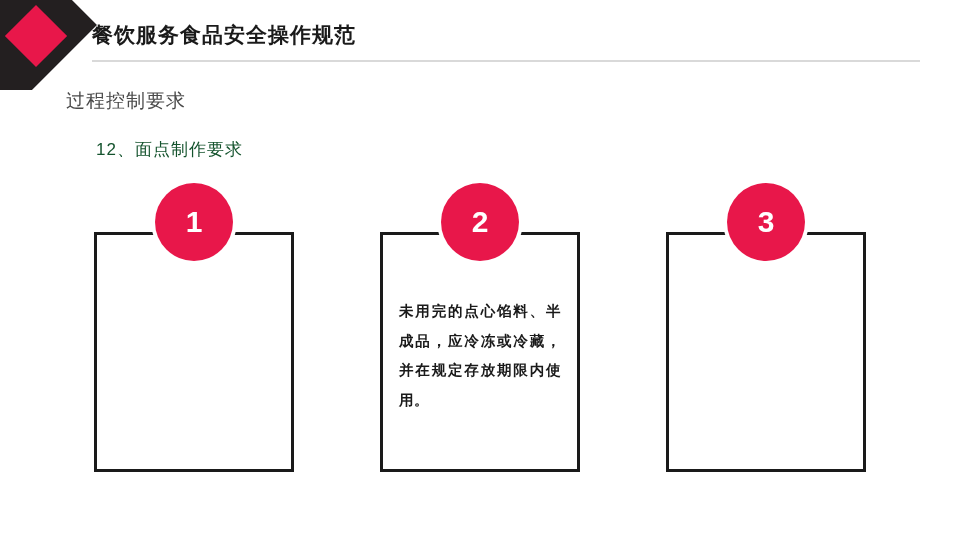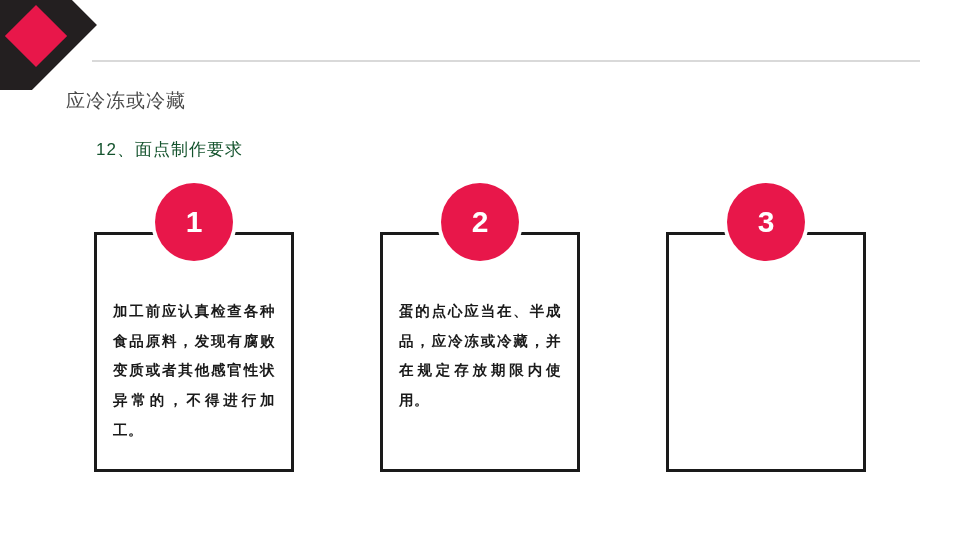--- a/index.html
+++ b/index.html
@@ -138,35 +138,35 @@
 </style>
 </head>
 <body>
 
 <div class="corner-wrap">
   <div class="corner-dark"></div>
 </div>
 <div class="corner-diamond"></div>
 
 <div class="header">
+  <div class="header-title">餐饮服务食品安全操作规范</div>
   <div class="header-rule"></div>
 </div>
 
-<div class="section-title">应冷冻或冷藏</div>
+<div class="section-title">过程控制要求</div>
 <div class="item-title">12、面点制作要求</div>
 
 <div class="cards">
 
   <div class="card card-1">
     <div class="badge">1</div>
-    <div class="card-text">加工前应认真检查各种食品原料，发现有腐败变质或者其他感官性状异常的，不得进行加工。</div>
   </div>
 
   <div class="card card-2">
     <div class="badge">2</div>
-    <div class="card-text">蛋的点心应当在、半成品，应冷冻或冷藏，并在规定存放期限内使用。</div>
+    <div class="card-text">未用完的点心馅料、半成品，应冷冻或冷藏，并在规定存放期限内使用。</div>
   </div>
 
   <div class="card card-3">
     <div class="badge">3</div>
   </div>
 
 </div>
 
 </body></html>

